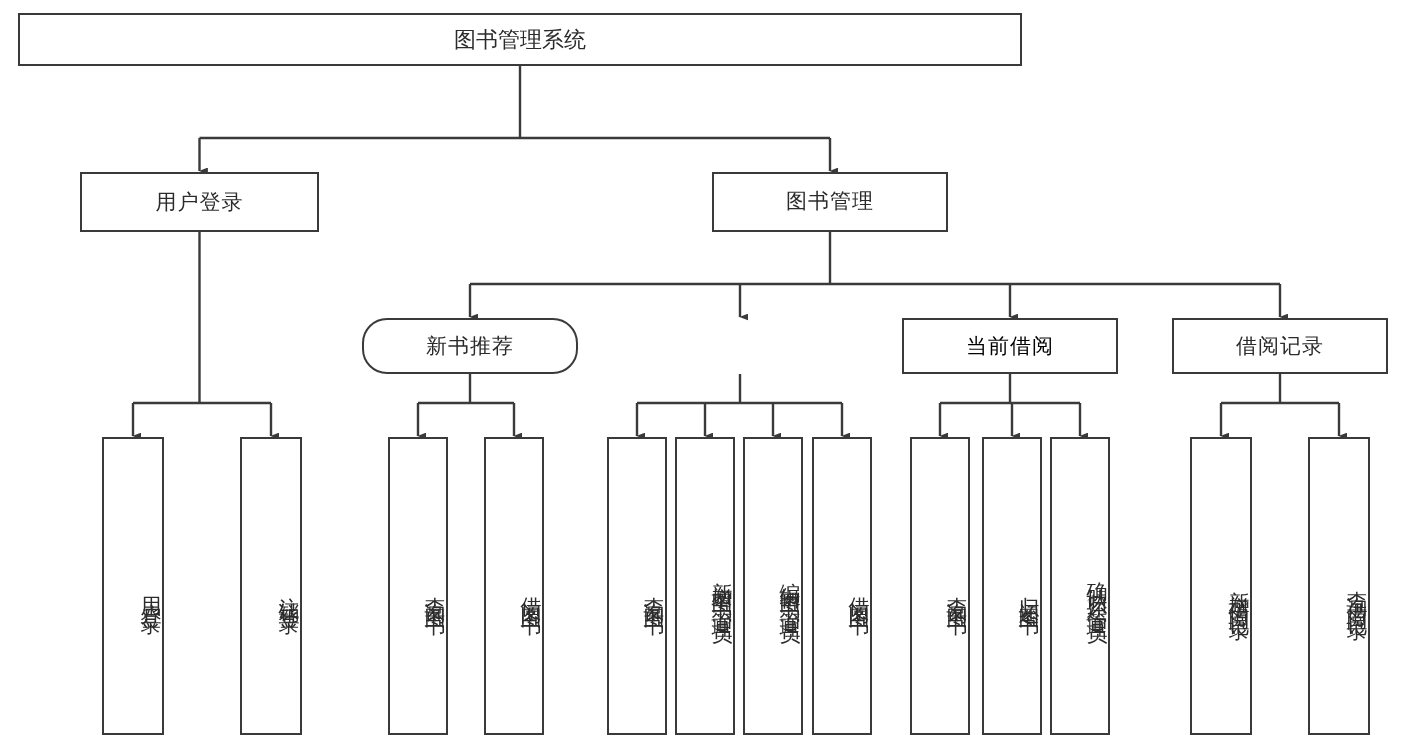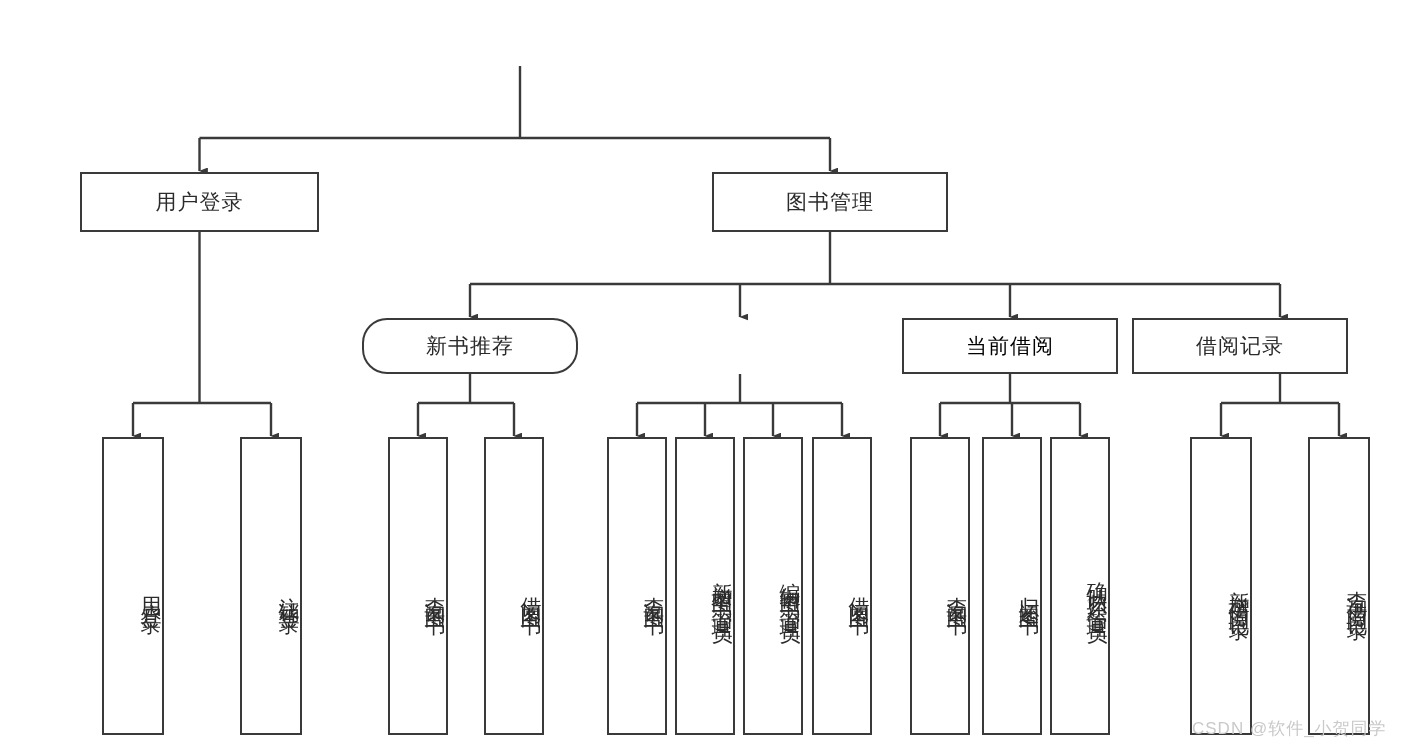--- a/index.html
+++ b/index.html
@@ -105,37 +105,37 @@
         <path d="M 940 403 L 940 436" stroke="#3a3a3a" marker-end="url(#arrowhead)"></path>
         <path d="M 1012 403 L 1012 436" stroke="#3a3a3a" marker-end="url(#arrowhead)"></path>
         <path d="M 1080 403 L 1080 436" stroke="#3a3a3a" marker-end="url(#arrowhead)"></path>
         <path d="M 1280 374 L 1280 403" stroke="#3a3a3a"></path>
         <path d="M 1221 403 L 1339 403" stroke="#3a3a3a"></path>
         <path d="M 1221 403 L 1221 436" stroke="#3a3a3a" marker-end="url(#arrowhead)"></path>
         <path d="M 1339 403 L 1339 436" stroke="#3a3a3a" marker-end="url(#arrowhead)"></path>
       </g>
   </svg>
 
+  <div class="node root" style="left: 18px; top: 13px; width: 1004px; height: 53px; border-color: rgb(58, 58, 58); color: rgb(43, 43, 43);">图书管理系统</div>
 
   <div class="node horiz" style="left: 80px; top: 172px; width: 239px; height: 60px; border-color: rgb(58, 58, 58); color: rgb(43, 43, 43);">用户登录</div>
-  <div class="node horiz" style="left: 712px; top: 172px; width: 236px; height: 60px; border-color: rgb(58, 58, 58); color: rgb(43, 43, 43);">图书管理</div>
+  <div class="node horiz" style="left: 712px; top: 172px; width: 236px; height: 60px; border-color: rgb(58, 58, 58); color: rgb(43, 43, 43); font-family: Liberation Serif, serif;">图书管理</div>
 
   <div class="node horiz" style="left: 362px; top: 318px; width: 216px; height: 56px; border-color: rgb(58, 58, 58); color: rgb(43, 43, 43); border-radius: 25px;">新书推荐</div>
   <div class="node horiz" style="left: 902px; top: 318px; width: 216px; height: 56px; border-color: rgb(58, 58, 58); color: #000000;">当前借阅</div>
-  <div class="node horiz" style="left: 1132px; top: 318px; width: 216px; height: 56px; border-color: rgb(58, 58, 58); color: rgb(43, 43, 43);">借阅记录</div>
+  <div class="node horiz" style="left: 1172px; top: 318px; width: 216px; height: 56px; border-color: rgb(58, 58, 58); color: rgb(43, 43, 43);">借阅记录</div>
 
   <div class="node vert" style="left: 102px; top: 437px; width: 62px; height: 298px; border-color: rgb(58, 58, 58); color: rgb(43, 43, 43);">用户登录</div>
   <div class="node vert" style="left: 240px; top: 437px; width: 62px; height: 298px; border-color: rgb(58, 58, 58); color: rgb(43, 43, 43);">注销登录</div>
   <div class="node vert" style="left: 388px; top: 437px; width: 60px; height: 298px; border-color: rgb(58, 58, 58); color: rgb(43, 43, 43);">查询图书</div>
   <div class="node vert" style="left: 484px; top: 437px; width: 60px; height: 298px; border-color: rgb(58, 58, 58); color: rgb(43, 43, 43);">借阅图书</div>
   <div class="node vert" style="left: 607px; top: 437px; width: 60px; height: 298px; border-color: rgb(58, 58, 58); color: rgb(43, 43, 43);">查询图书</div>
   <div class="node vert" style="left: 675px; top: 437px; width: 60px; height: 298px; border-color: rgb(58, 58, 58); color: rgb(43, 43, 43);">新增图书（管理员）</div>
   <div class="node vert" style="left: 743px; top: 437px; width: 60px; height: 298px; border-color: rgb(58, 58, 58); color: rgb(43, 43, 43);">编辑图书（管理员）</div>
   <div class="node vert" style="left: 812px; top: 437px; width: 60px; height: 298px; border-color: rgb(58, 58, 58); color: rgb(43, 43, 43);">借阅图书</div>
   <div class="node vert" style="left: 910px; top: 437px; width: 60px; height: 298px; border-color: rgb(58, 58, 58); color: rgb(43, 43, 43);">查询图书</div>
   <div class="node vert" style="left: 982px; top: 437px; width: 60px; height: 298px; border-color: rgb(58, 58, 58); color: rgb(43, 43, 43);">归还图书</div>
   <div class="node vert" style="left: 1050px; top: 437px; width: 60px; height: 298px; border-color: rgb(58, 58, 58); color: rgb(43, 43, 43);">确认归还（管理员）</div>
   <div class="node vert" style="left: 1190px; top: 437px; width: 62px; height: 298px; border-color: rgb(58, 58, 58); color: rgb(43, 43, 43);">新增借阅记录</div>
   <div class="node vert" style="left: 1308px; top: 437px; width: 62px; height: 298px; border-color: rgb(58, 58, 58); color: rgb(43, 43, 43);">查询借阅记录</div>
 
-  <div class="watermark" style="left: 1192px; top: 717px; color: rgb(201, 201, 201);">CSDN @软件_小贺同学</div>
 
 </div>
 
 </body></html>

